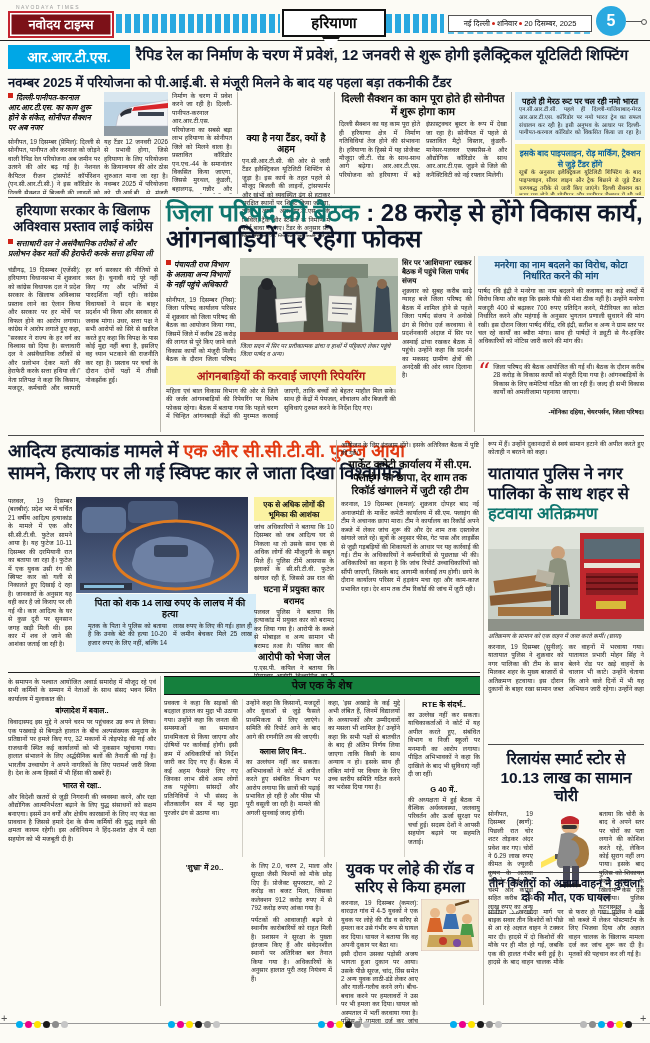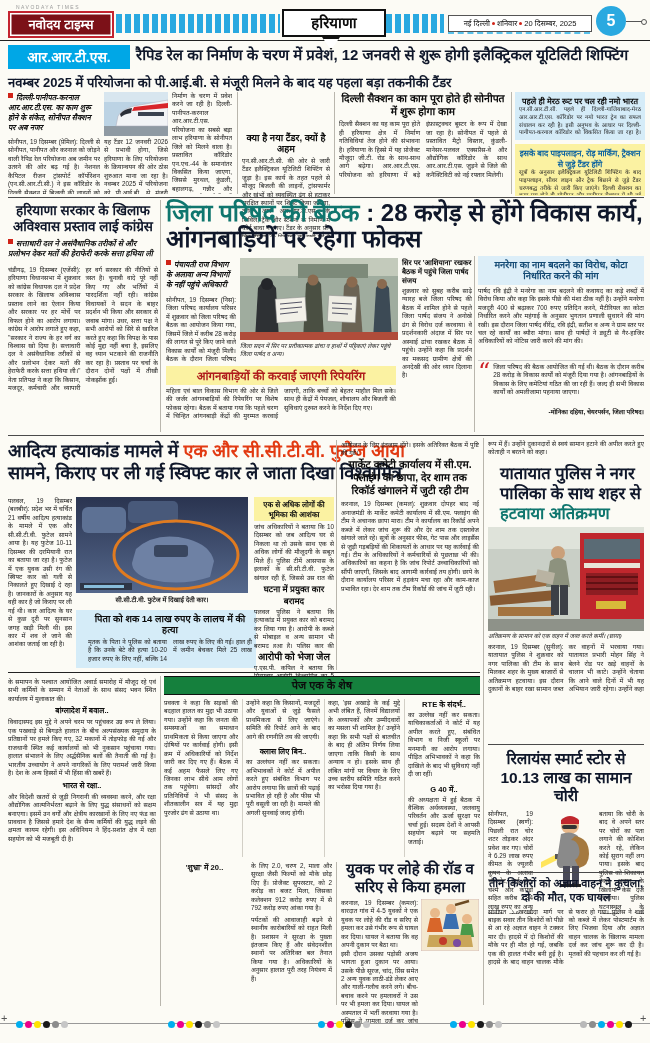--- a/index.html
+++ b/index.html
@@ -187,21 +187,21 @@
       <rect x="52" y="4" width="50" height="22" rx="5" fill="#48597a"></rect>
       <path d="M60 52 q20 -18 52 -10 q22 6 26 22 l-4 16 q-30 10 -62 2 q-16 -6 -16 -16 z" fill="#6e81a4"></path>
       <rect x="78" y="48" width="34" height="12" rx="3" fill="#39465f"></rect>
       <ellipse cx="100" cy="58" rx="62" ry="34" fill="none" stroke="#e07b20" stroke-width="3"></ellipse>
       <rect x="4" y="86" width="52" height="7" fill="#111" opacity="0.55"></rect>
       <rect x="8" y="88" width="40" height="3" fill="#9fe0ff" opacity="0.8"></rect>
     </svg>
   </div>
   <div class="abs cap b" style="left:76px;top:596px;width:172px;font-size:6.6px;">सी.सी.टी.वी. फुटेज में दिखाई देती कार।</div>
 
-  <div class="abs bluebox" style="left:76px;top:610px;width:164px;height:52px;padding-left:12px;">
+  <div class="abs bluebox" style="left:76px;top:594px;width:164px;height:52px;padding-left:12px;">
     <div class="subhead-c" style="font-size:9.5px;line-height:1.2;">पिता को शक 14 लाख रुपए के लालच में की हत्या</div>
     <div class="body6" style="height:32px;margin-top:2px;column-count:2;column-gap:6px;">मृतक के पिता ने पुलिस को बताया है कि उनके बेटे की हत्या 10-20 हजार रुपए के लिए नहीं, बल्कि 14 लाख रुपए के लिए की गई। हाल ही में जमीन बेचकर मिले 25 लाख रुपए में से 14 लाख बेटे के खाते में ट्रांसफर किए थे।</div>
   </div>
 
   <div class="abs" style="left:254px;top:497px;width:80px;">
     <div class="yellowbox" style="padding:2px;">
         <div class="subhead-c" style="font-size:7.4px;">एक से अधिक लोगों की भूमिका की आशंका</div>
       </div>
     <div class="body6" style="height:58px;margin-top:2px;">जांच अधिकारियों ने बताया कि 10 दिसम्बर को जब आदित्य घर से निकला था तो उसके साथ एक से अधिक लोगों की मौजूदगी के सबूत मिले हैं। पुलिस टीमें आसपास के इलाकों के सी.सी.टी.वी. फुटेज खंगाल रही हैं, जिससे उस रात की हर गतिविधि का सही क्रम पता लगाया जा सके।</div>
     <div class="subhead-c" style="font-size:8.6px;margin-top:2px;">घटना में प्रयुक्त कार बरामद</div>
@@ -215,21 +215,21 @@
   <div class="abs" style="left:341px;top:441px;width:138px;">
     <div class="body6" style="height:14px;">आयोजन के लिए इंतजाम होंगे। इसके अतिरिक्त बैठक में पुष्टि की गई।</div>
     <div class="subhead-c" style="font-size:10.5px;line-height:1.25;margin:3px 0;">मार्केट कमेटी कार्यालय में सी.एम. फ्लाइंग का छापा, देर शाम तक रिकॉर्ड खंगालने में जुटी रही टीम</div>
     <div class="body6" style="height:150px;">करनाल, 19 दिसम्बर (कमल): शुक्रवार दोपहर बाद नई अनाजमंडी के मार्केट कमेटी कार्यालय में सी.एम. फ्लाइंग की टीम ने अचानक छापा मारा। टीम ने कार्यालय का रिकॉर्ड अपने कब्जे में लेकर जांच शुरू की और देर शाम तक दस्तावेज खंगाले जाते रहे। सूत्रों के अनुसार फीस, गेट पास और लाइसैंस से जुड़ी गड़बड़ियों की शिकायतों के आधार पर यह कार्रवाई की गई। टीम के अधिकारियों ने कर्मचारियों से पूछताछ भी की। अधिकारियों का कहना है कि जांच रिपोर्ट उच्चाधिकारियों को सौंपी जाएगी, जिसके बाद आगामी कार्रवाई तय होगी। छापे के दौरान कार्यालय परिसर में हड़कंप मचा रहा और काम-काज प्रभावित रहा। देर शाम तक टीम रिकॉर्ड की जांच में जुटी रही।</div>
   </div>
 
   <div class="vline" style="left:483px;top:438px;height:567px;"></div>
 
   <div class="abs" style="left:488px;top:440px;width:156px;">
     <div class="body6" style="height:20px;">रूप में हैं। उन्होंने दुकानदारों से स्वयं सामान हटाने की अपील करते हुए कोताही न बरतने को कहा।</div>
-    <div class="b" style="font-size:16.5px;line-height:1.22;margin:3px 0 4px 12px;">
+    <div class="b" style="font-size:16.5px;line-height:1.22;margin:3px 0 4px 0;">
       <span class="hl-black">यातायात पुलिस ने नगर पालिका के साथ शहर से </span><span class="cyan">हटवाया अतिक्रमण</span>
     </div>
     <div>
       <svg width="156" height="104" viewBox="0 0 156 104">
         <rect width="156" height="104" fill="#c9cfc6"></rect>
         <rect y="0" width="156" height="22" fill="#dfe3da"></rect>
         <rect x="92" y="6" width="64" height="86" fill="#c0272d"></rect>
         <rect x="96" y="12" width="56" height="20" fill="#5a6b75"></rect>
         <rect x="96" y="36" width="56" height="5" fill="#e8e4d8"></rect>
         <rect x="98" y="46" width="52" height="22" fill="#8d1d22"></rect>

